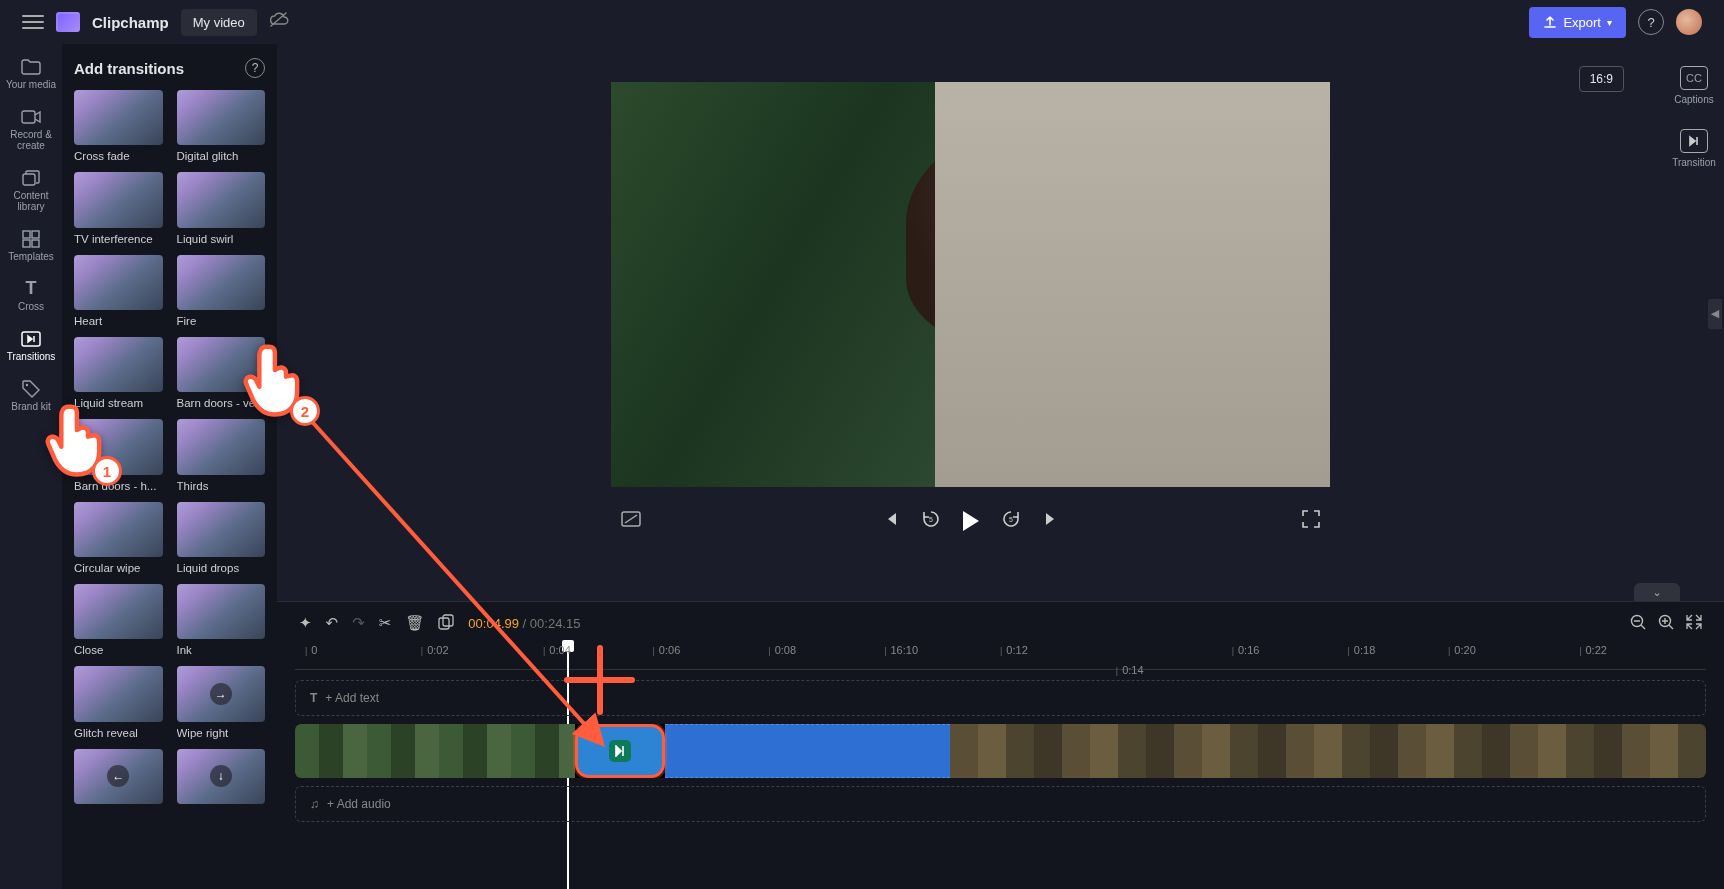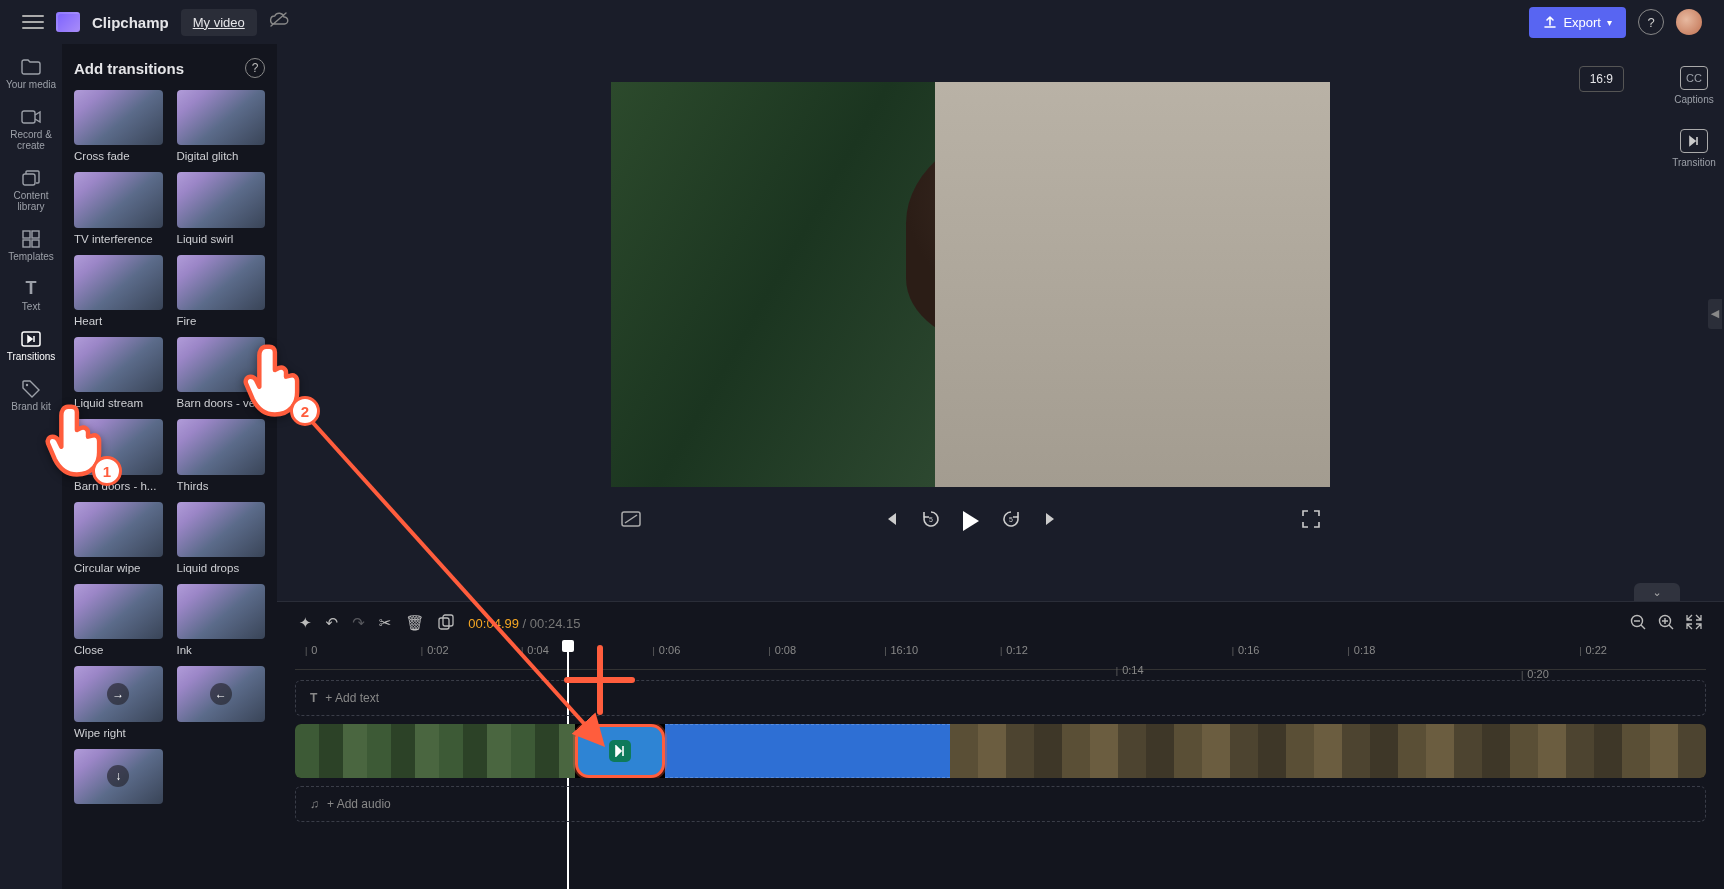--- a/index.html
+++ b/index.html
@@ -40,21 +40,20 @@
     border-radius: 3px;
     box-shadow: 2px 2px 0 rgba(255,255,255,0.15) inset;
   }
   .brand { font-weight: 600; font-size: 15px; }
   .video-name-btn {
     background: #2a2d38;
     padding: 6px 12px;
     border-radius: 4px;
     font-size: 13px;
     cursor: pointer;
-    text-decoration: underline;
   }
   .cloud-icon { color: #888; font-size: 16px; }
   .spacer { flex: 1; }
   .export-btn {
     background: var(--accent);
     color: #fff;
     padding: 8px 14px;
     border-radius: 4px;
     display: flex;
     align-items: center;
@@ -342,21 +341,21 @@
             <rect x="1" y="1" width="7" height="7" stroke="currentColor" stroke-width="1.4" fill="none"></rect>
             <rect x="10" y="1" width="7" height="7" stroke="currentColor" stroke-width="1.4" fill="none"></rect>
             <rect x="1" y="10" width="7" height="7" stroke="currentColor" stroke-width="1.4" fill="none"></rect>
             <rect x="10" y="10" width="7" height="7" stroke="currentColor" stroke-width="1.4" fill="none"></rect>
           </svg>
         </div>
       <span>Templates</span>
     </div>
     <div class="rail-item">
       <div class="rail-icon" style="font-size:18px;font-weight:600;">T</div>
-      <span>Text</span>
+      <span>Cross</span>
     </div>
     <div class="rail-item active">
       <div class="rail-icon">
           <svg width="20" height="16" viewBox="0 0 20 16">
             <rect x="1" y="1" width="18" height="14" rx="2" stroke="currentColor" stroke-width="1.5" fill="none"></rect>
             <path d="M7 5l4 3-4 3zM13 5v6" stroke="currentColor" stroke-width="1.5" fill="currentColor"></path>
           </svg>
         </div>
       <span>Transitions</span>
     </div>
@@ -425,20 +424,24 @@
           <div class="thumb"></div>
           <div class="tlabel">Liquid drops</div>
         </div>
         <div class="tcard">
           <div class="thumb"></div>
           <div class="tlabel">Close</div>
         </div>
         <div class="tcard">
           <div class="thumb"></div>
           <div class="tlabel">Ink</div>
+        </div>
+        <div class="tcard">
+          <div class="thumb"></div>
+          <div class="tlabel">Glitch reveal</div>
         </div>
         <div class="tcard">
           <div class="thumb">
             <div class="arrow-badge">→</div>
           </div>
           <div class="tlabel">Wipe right</div>
         </div>
         <div class="tcard">
           <div class="thumb">
             <div class="arrow-badge">←</div>
@@ -536,29 +539,29 @@
                 <path d="M6 1 1 6m0-5v5h5M10 1l5 5m0-5v5h-5M6 15l-5-5m0 5v-5h5M10 15l5-5m0 5v-5h-5" stroke="#bbb" stroke-width="1.3" fill="none"></path>
               </svg></span>
         </div>
       </div>
 
       <div class="ruler" id="ruler">
         <div class="ruler-bar"></div>
         <div class="playhead" style="left:272px;"></div>
       <span class="tick" style="left: 12px;">0</span>
           <span class="tick" style="left: 127.833px;">0:02</span>
-          <span class="tick" style="left: 228px;">0:04</span>
+          <span class="tick" style="left: 250px;">0:04</span>
           <span class="tick" style="left: 359.5px;">0:06</span>
           <span class="tick" style="left: 475.333px;">0:08</span>
           <span class="tick" style="left: 591.167px;">16:10</span>
           <span class="tick" style="left: 707px;">0:12</span>
           <span class="tick" style="left: 822.833px; margin-top: 20px;">0:14</span>
           <span class="tick" style="left: 938.667px;">0:16</span>
           <span class="tick" style="left: 1054.5px;">0:18</span>
-          <span class="tick" style="left: 1228px; margin-top: 24px;">0:20</span>
+          <span class="tick" style="left: 1155px;">0:20</span>
           <span class="tick" style="left: 1286.17px;">0:22</span>
         </div>
 
       <div class="tracks">
         <div class="track">
           <span style="font-weight:600;">T</span>
           <span>+ Add text</span>
         </div>
         <div class="track video-track">
           <div class="clip clip1"></div>

